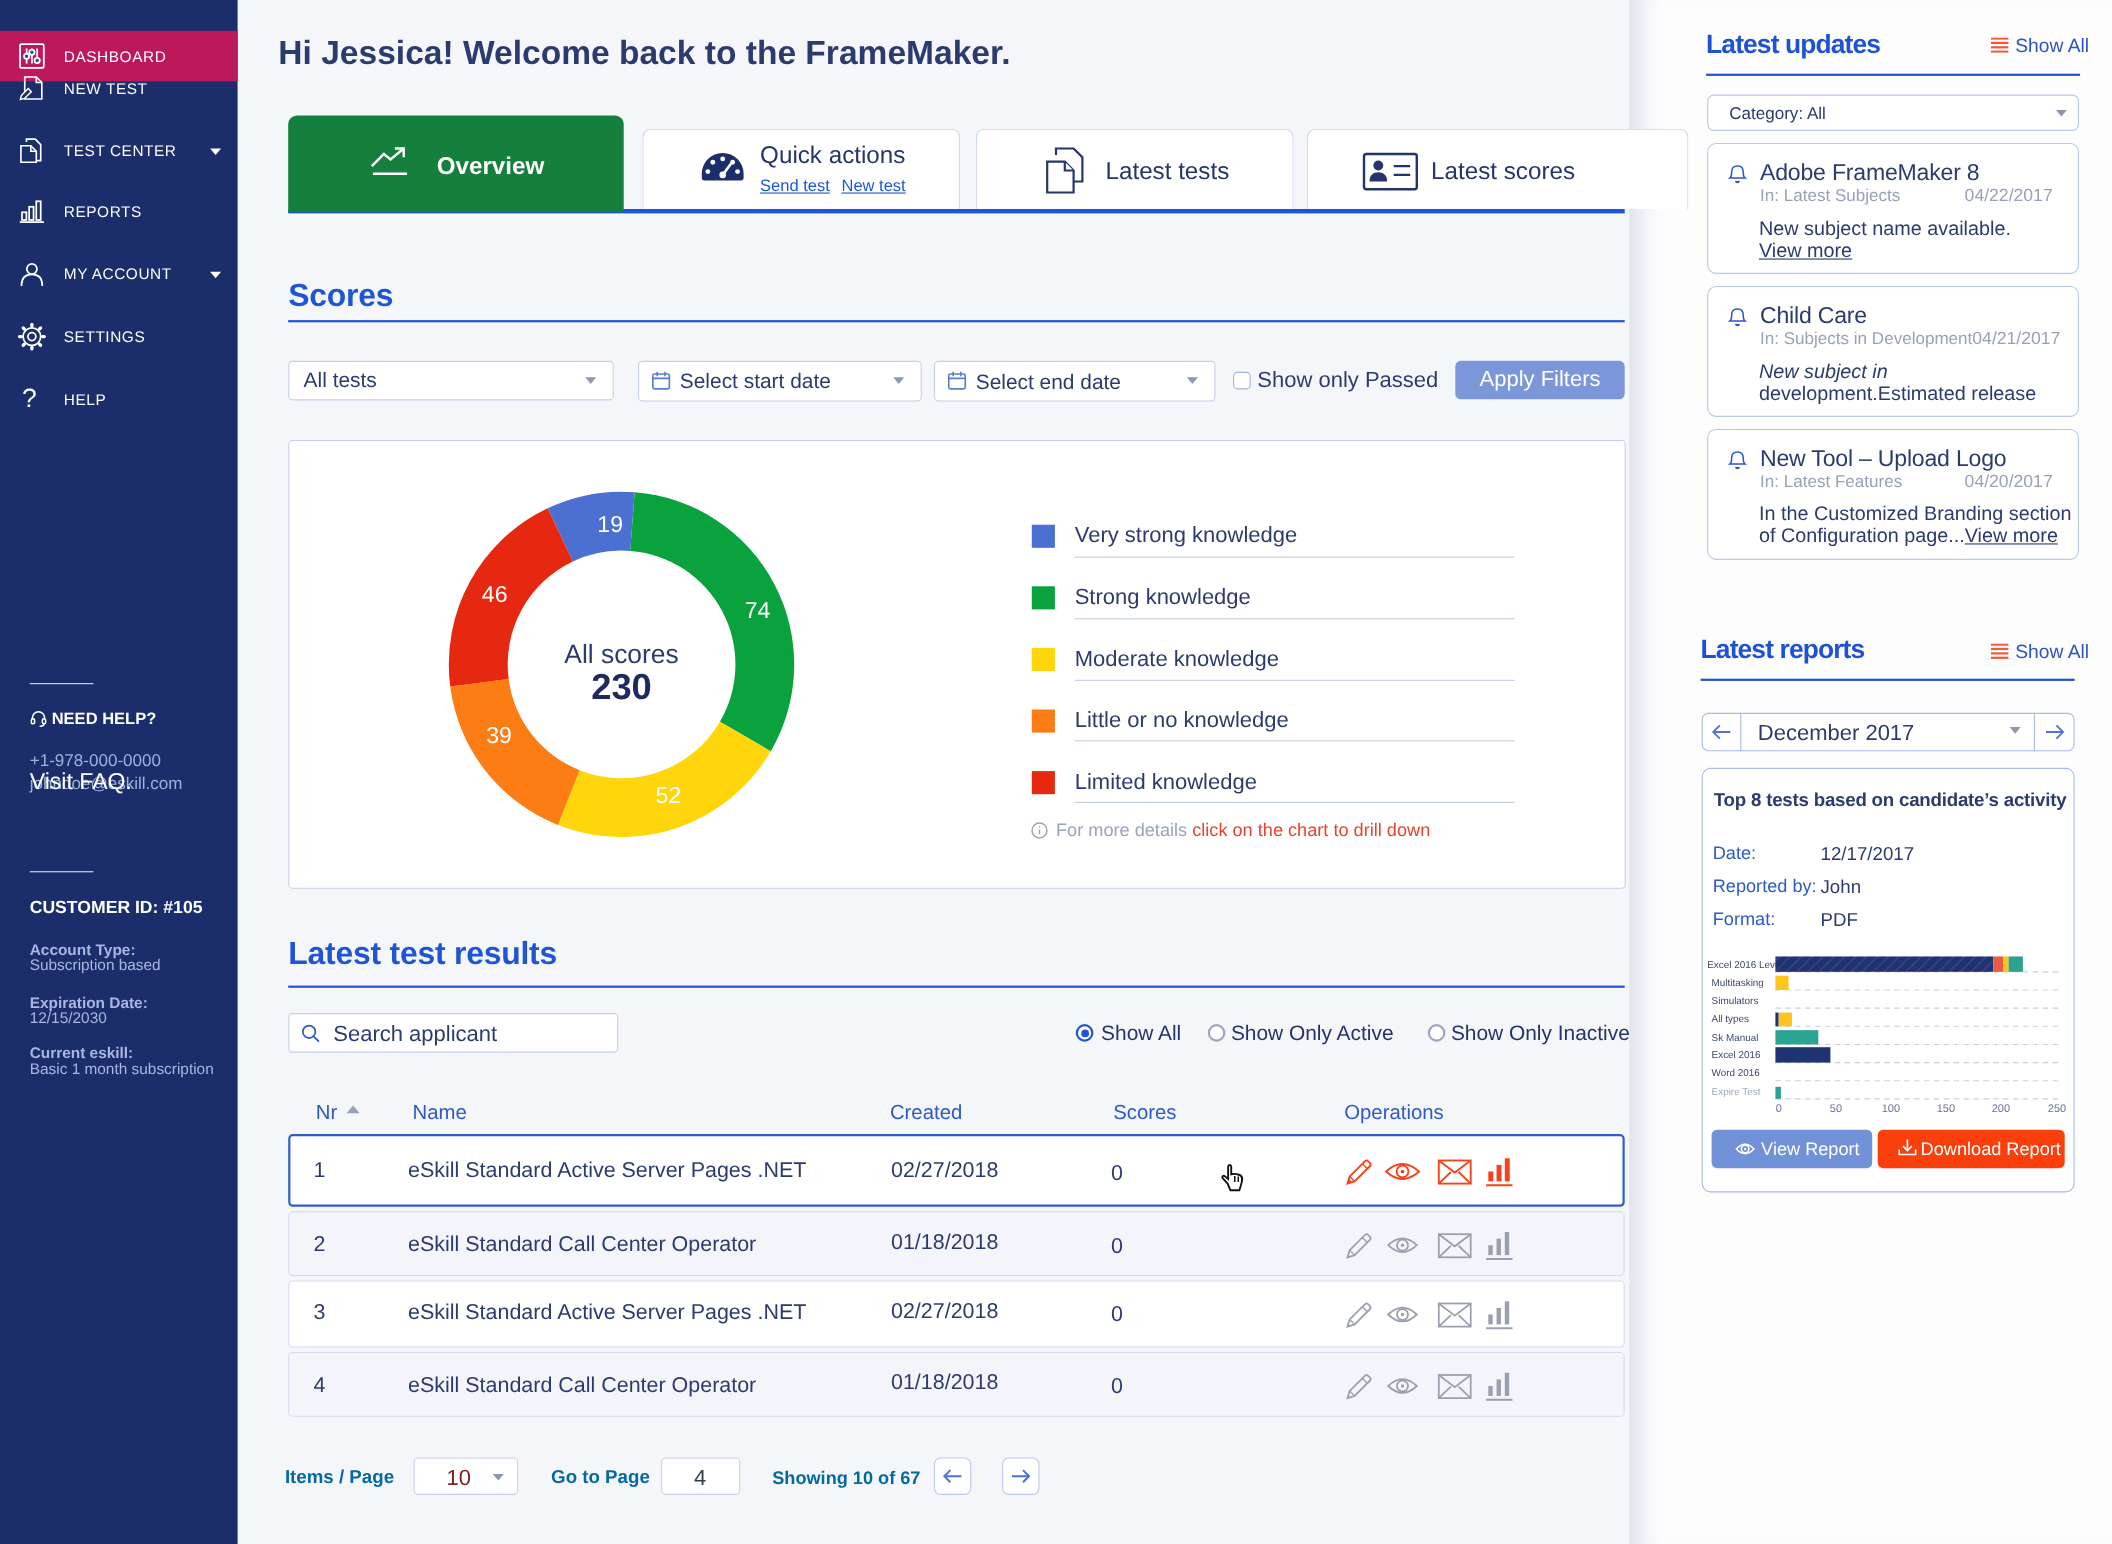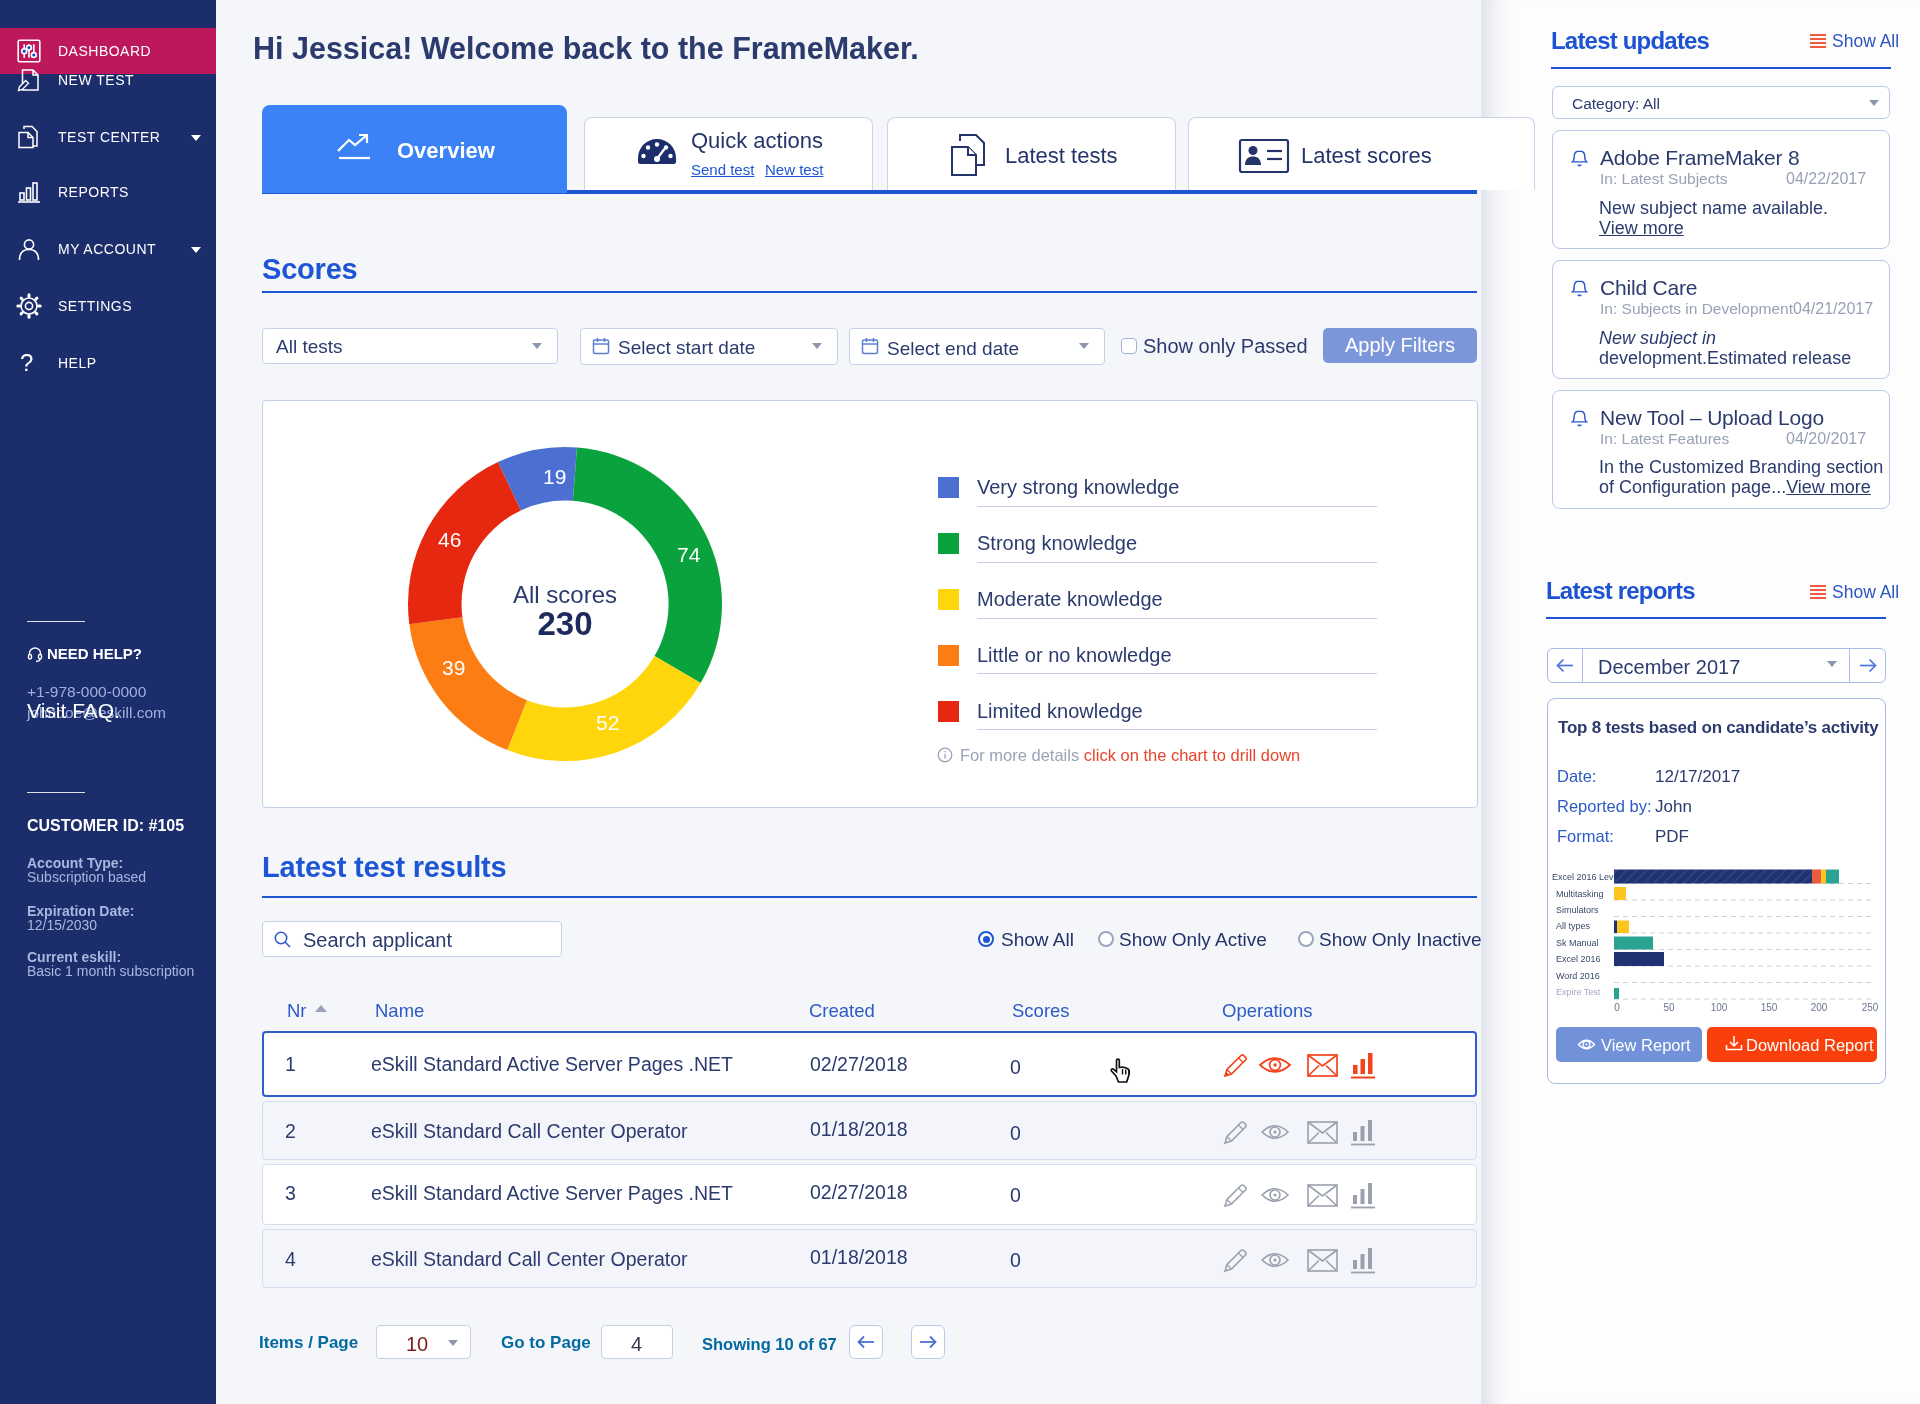--- a/index.html
+++ b/index.html
@@ -10,21 +10,21 @@
 .mitem { position:absolute; left:0; width:216px; height:46px; color:#fff; }
 .mitem .mico { position:absolute; left:16px; top:50%; transform:translateY(-50%); width:26px; height:26px; }
 .mitem .mtxt { position:absolute; left:58px; top:50%; transform:translateY(-50%); font-size:14px; letter-spacing:.5px; color:#fdfdff; }
 .mitem .mcaret { position:absolute; left:191px; top:50%; margin-top:-2px; width:0; height:0; border-left:5.5px solid transparent; border-right:5.5px solid transparent; border-top:6px solid #fff; }
 .sbdivider { position:absolute; left:27px; width:58px; height:1px; background:rgba(255,255,255,.85); }
 .sbtxt { position:absolute; left:27px; white-space:nowrap; }
 
 #h1 { position:absolute; left:253px; top:31px; font-size:30.5px; font-weight:bold; color:#2c3b6e; letter-spacing:0; }
 .tab { position:absolute; background:#fff; border:1px solid #c9d4ec; border-bottom:none; border-radius:8px 8px 0 0; }
 #tabline { position:absolute; left:262px; top:190px; width:1215px; height:4px; background:#1d55d4; }
-#tab1 { left:262px; top:105px; width:305px; height:88px; background:#3b82f6; border:none; }
+#tab1 { left:262px; top:105px; width:305px; height:88px; background:#15803d; border:none; }
 .sechead { position:absolute; font-size:29px; font-weight:bold; color:#1e55d4; letter-spacing:-0.2px; }
 .secline { position:absolute; left:262px; width:1215px; height:2px; background:#1e55d4; }
 .ctrl { position:absolute; background:#fff; border:1px solid #c6d0e8; border-radius:4px; }
 .ctrltxt { position:absolute; font-size:19px; color:#2c3b6e; white-space:nowrap; }
 .gcaret { position:absolute; width:0; height:0; border-left:5.5px solid transparent; border-right:5.5px solid transparent; border-top:6.5px solid #8d97ac; }
 </style>
 </head>
 <body>
 <div id="sidebar">
   <div class="mitem" style="top:0; background:#be185d;margin-top:28px;">

